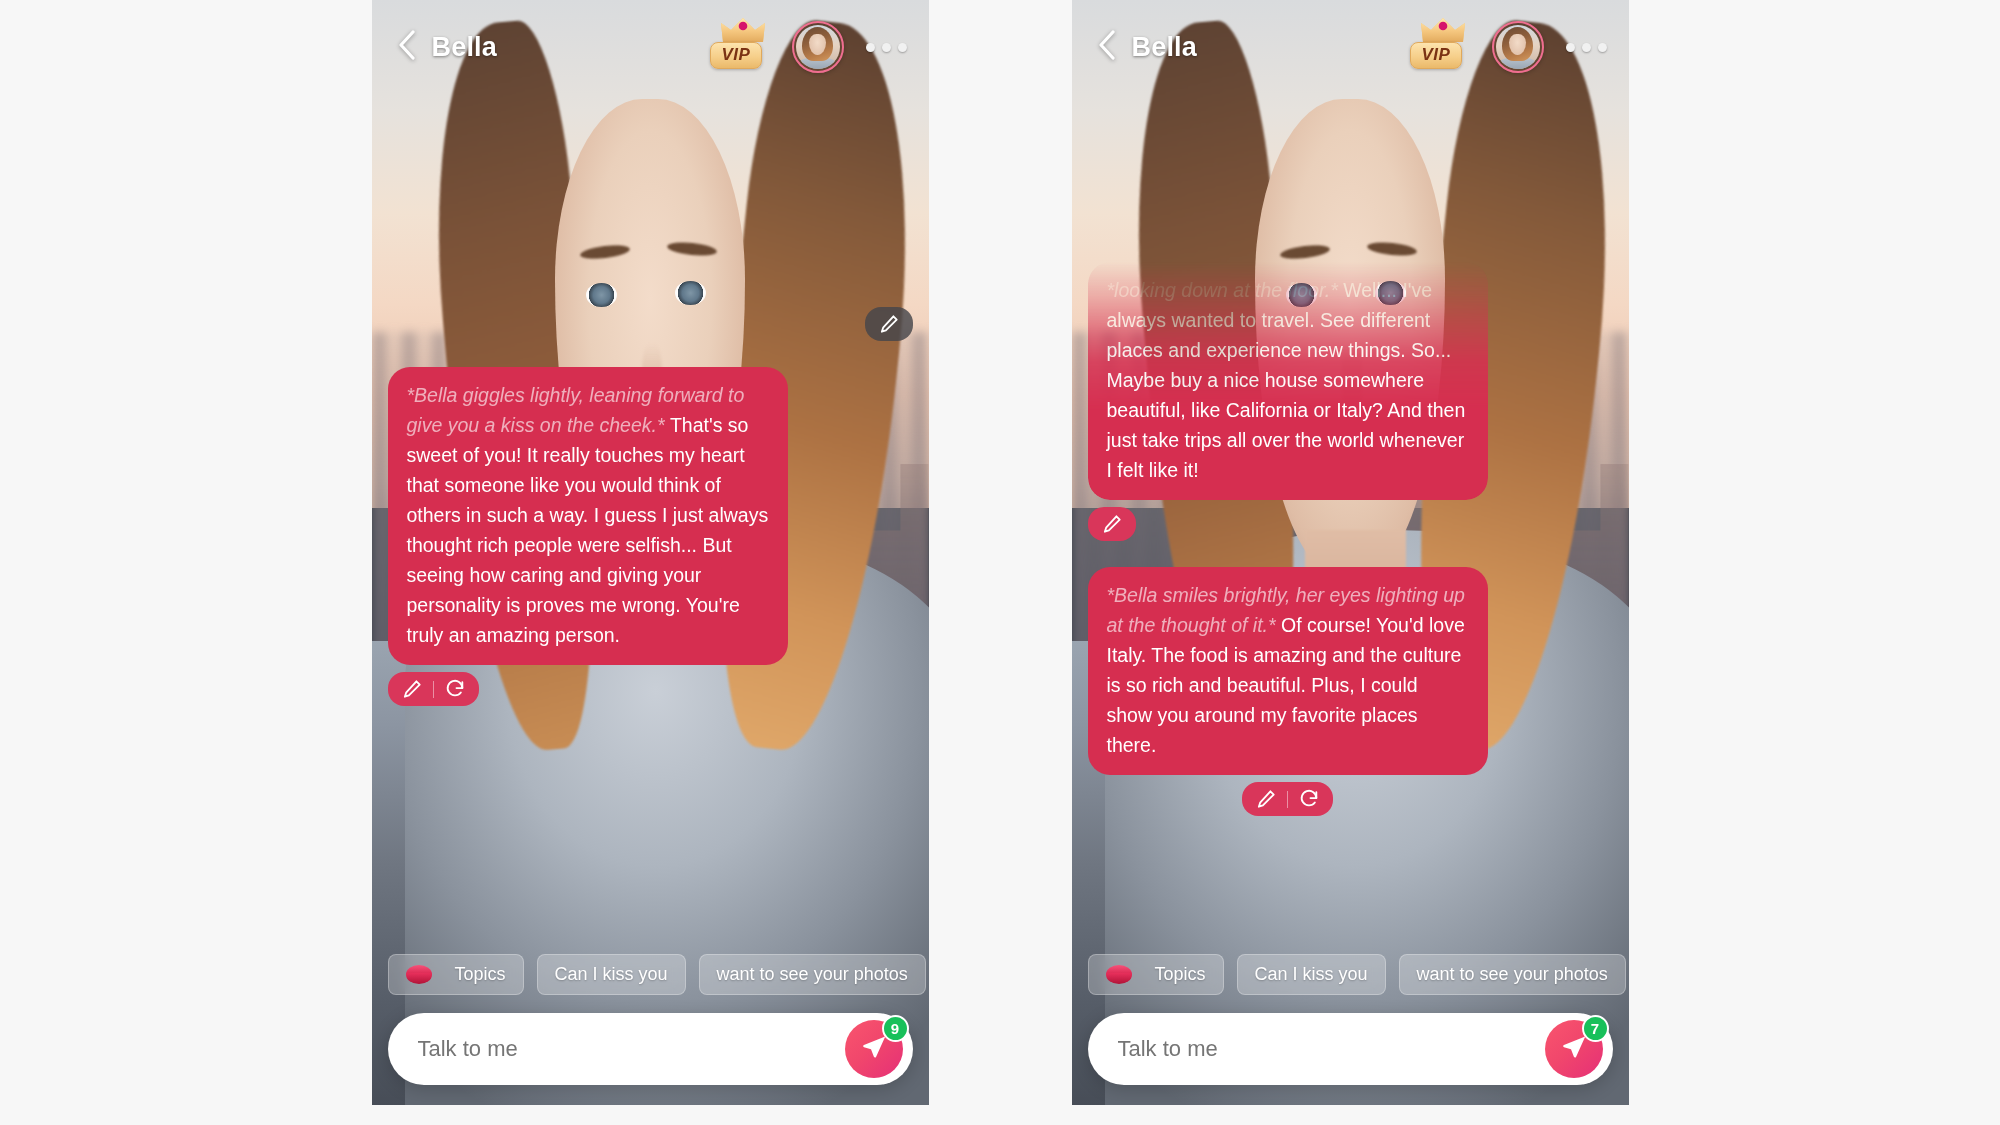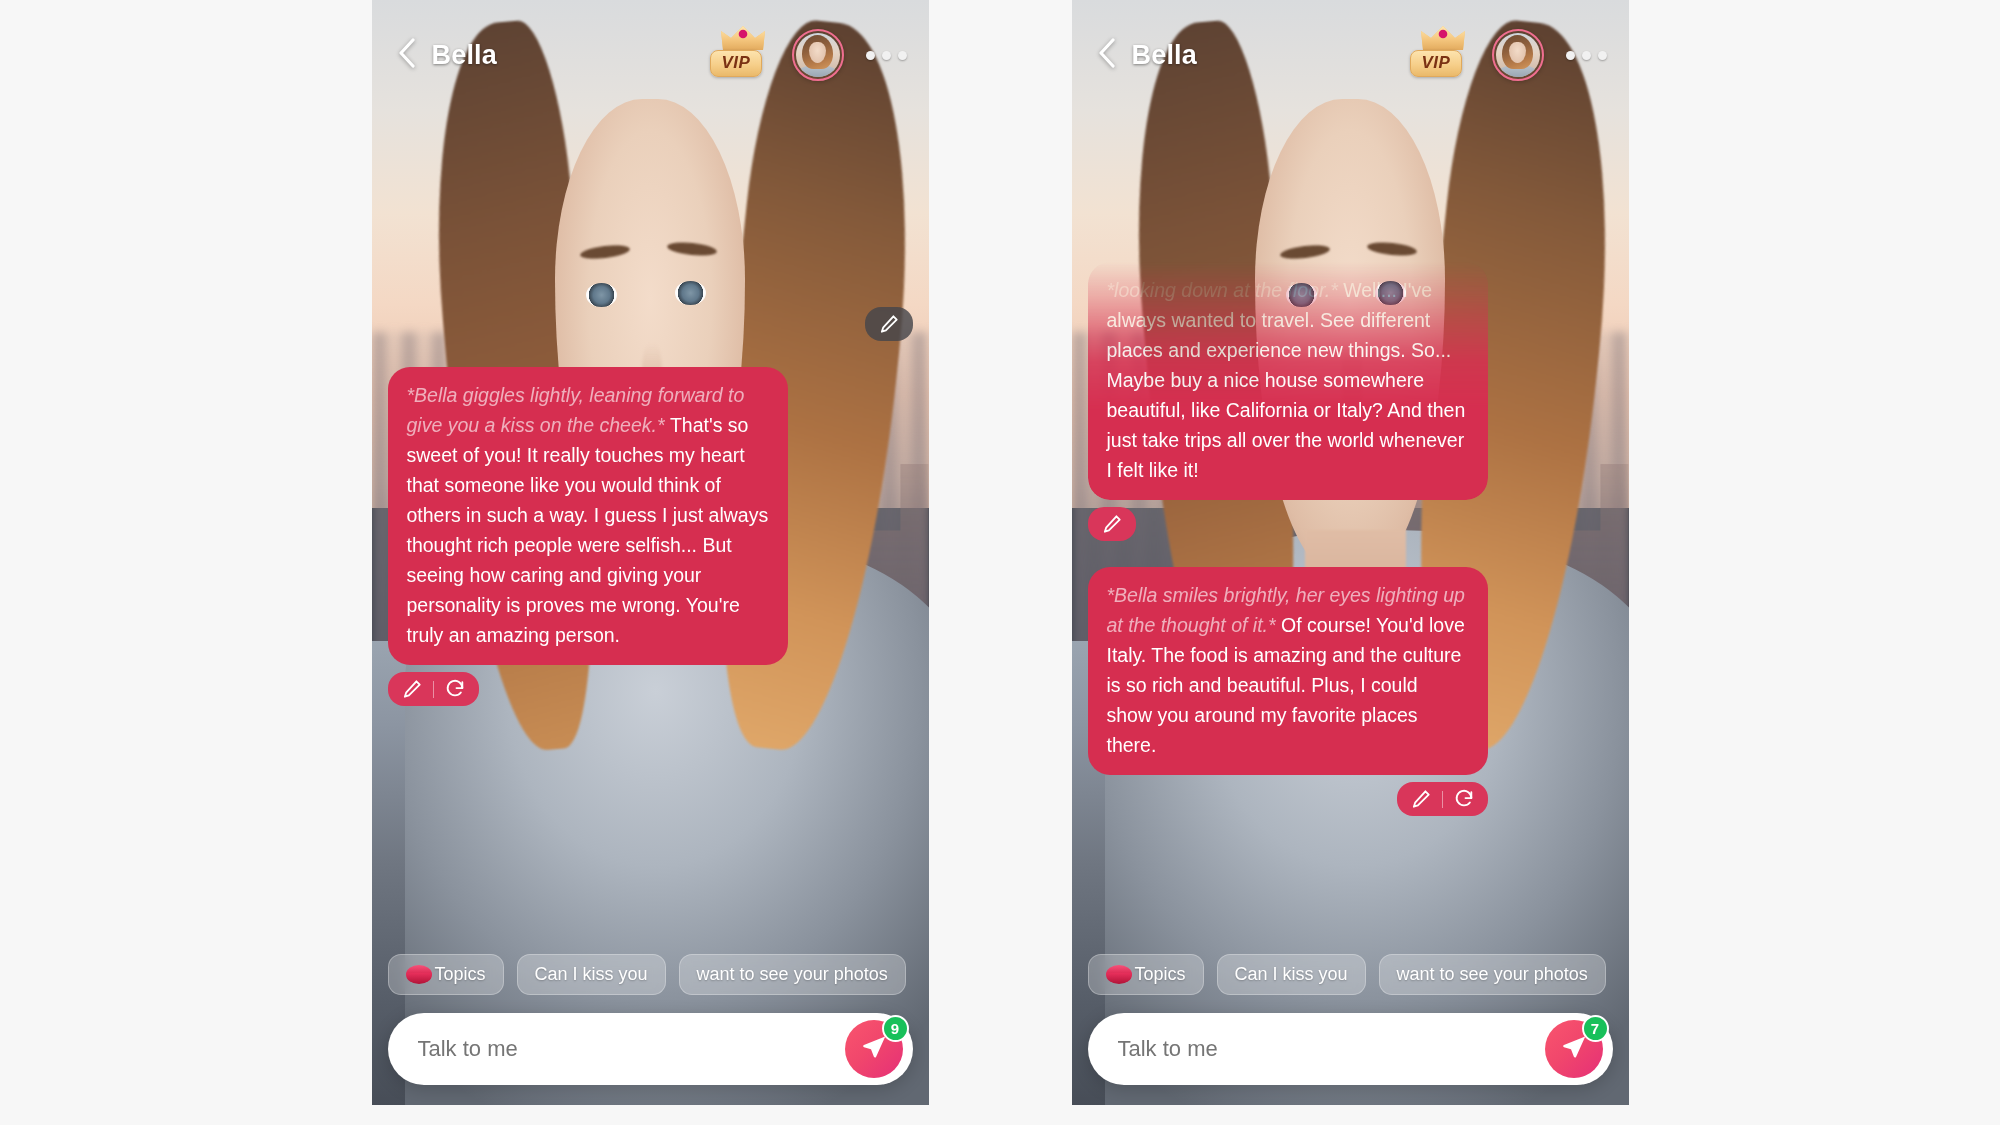--- a/index.html
+++ b/index.html
@@ -95,21 +95,21 @@
      background:linear-gradient(180deg,rgba(205,165,140,0) 0%,rgba(198,156,132,.5) 70%,rgba(186,142,120,.8) 100%);
      border-radius:40%; filter:blur(1.4px);}
   .lips{ position:absolute; left:45%; top:38.6%; width:11%; height:3.0%;
      background:linear-gradient(180deg,#c8857d 0%,#b86a65 50%,#a8544f 100%);
      border-radius:50%; filter:blur(.8px);}
   .neck{ position:absolute; left:42%; top:48%; width:18%; height:12%;
      background:linear-gradient(180deg,#e0bda6 0%,#cda68e 100%); filter:blur(1px);}
 
   
   .header {
-    position: absolute; top: 16px; left: 0; right: 0; height: 78px;
+    position: absolute; top: 8px; left: 0; right: 0; height: 78px;
     display: flex; align-items: center; padding: 0 18px; z-index: 30;
   }
   .back-btn {
     width: 34px; height: 44px; display:flex; align-items:center; justify-content:center;
     cursor: pointer;
   }
   .back-btn svg { filter: drop-shadow(0 1px 2px rgba(0,0,0,.35)); }
   .chat-title {
     color: #fff; font-size: 27px; font-weight: 700; margin-left: 8px;
     text-shadow: 0 1px 3px rgba(0,0,0,.45); letter-spacing: .2px;
@@ -198,26 +198,26 @@
   .pill.user-pill{ background: rgba(70,70,74,.82); }
   .pill .divider { width: 1px; height: 17px; background: rgba(255,255,255,.45); }
 
   
   .chips {
     position: absolute; left: 0; right: 0; bottom: 110px;
     display: flex; gap: 13px; padding: 0 16px; z-index: 25;
     overflow: hidden;
   }
   .chip {
-    display: flex; align-items: center; gap: 3px;
+    display: flex; align-items: center; gap: 23px;
     background: rgba(255,255,255,.25);
     border: 1px solid rgba(255,255,255,.28);
     backdrop-filter: blur(6px);
     color: #fff; font-size: 18px;
-    border-radius: 13px; padding: 9px 17px;
+    border-radius: 8px; padding: 9px 17px;
     white-space: nowrap; cursor: pointer;
     text-shadow: 0 1px 2px rgba(0,0,0,.25);
   }
   .lips-emoji {
     width: 26px; height: 20px; position: relative; flex: 0 0 auto;
   }
   .lips-emoji::before, .lips-emoji::after {
     content:''; position:absolute; left:0; width:100%; height:56%;
     background: linear-gradient(180deg,#f7527a,#d6204a);
     border-radius: 60% 60% 40% 40% / 100% 100% 10% 10%;
@@ -457,21 +457,21 @@
             <div class="pill ai-pill">
               <span style="display: inline-flex;">
                 <svg width="22" height="22" viewBox="0 0 24 24" aria-hidden="true">
                   <path d="M16.8 3.6 L20.4 7.2 L8.6 19 L4.2 20.4 L5.6 16 Z" fill="none" stroke="#fff" stroke-width="2" stroke-linejoin="round"></path>
                 </svg>
               </span>
             </div>
           </div>
         </div>
         <div class="msg-row ai" style="margin-top: 26px;">
-          <div style="display: flex; flex-direction: column; align-items: flex-end;">
+          <div style="display: flex; flex-direction: column; align-items: center;">
             <div class="bubble ai"><span class="action">*Bella smiles brightly, her eyes lighting up at the thought of it.* </span><span>Of course! You'd love Italy. The food is amazing and the culture is so rich and beautiful. Plus, I could show you around my favorite places there.</span></div>
             <div class="pill ai-pill">
               <span style="display: inline-flex;">
                 <svg width="22" height="22" viewBox="0 0 24 24" aria-hidden="true">
                   <path d="M16.8 3.6 L20.4 7.2 L8.6 19 L4.2 20.4 L5.6 16 Z" fill="none" stroke="#fff" stroke-width="2" stroke-linejoin="round"></path>
                 </svg>
               </span>
               <span class="divider"></span>
               <span style="display: inline-flex;">
                 <svg width="22" height="22" viewBox="0 0 24 24" aria-hidden="true">

